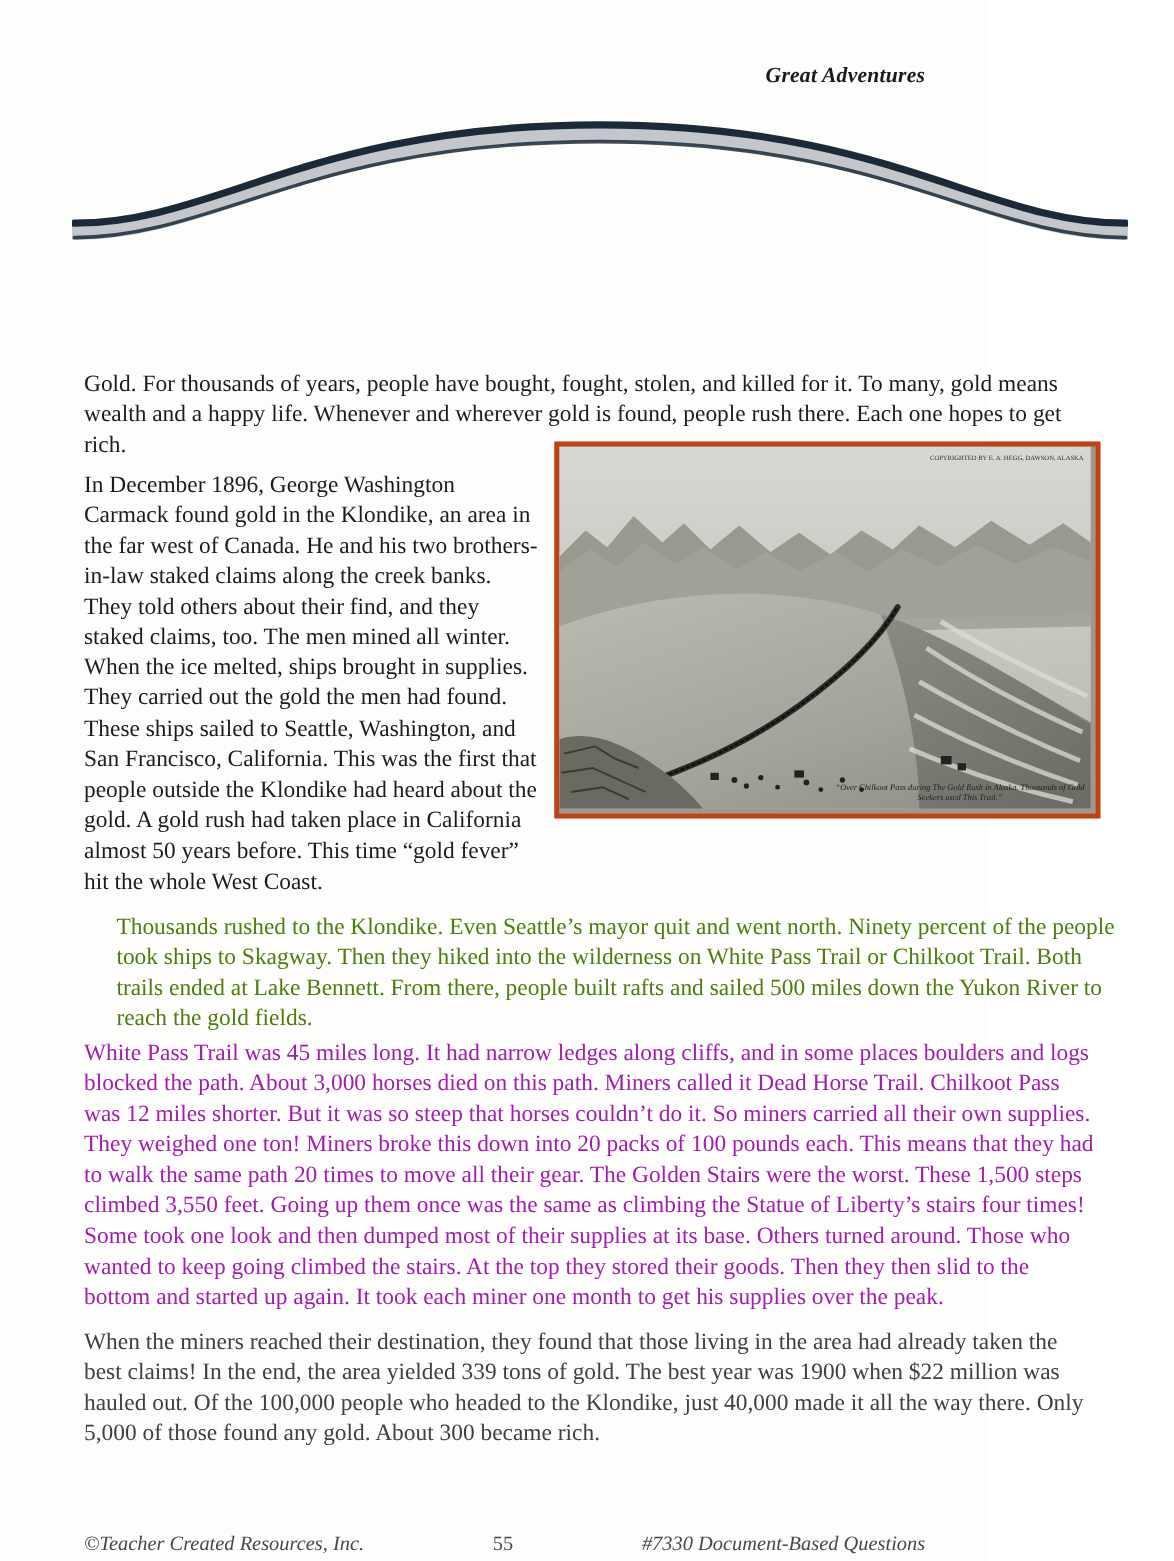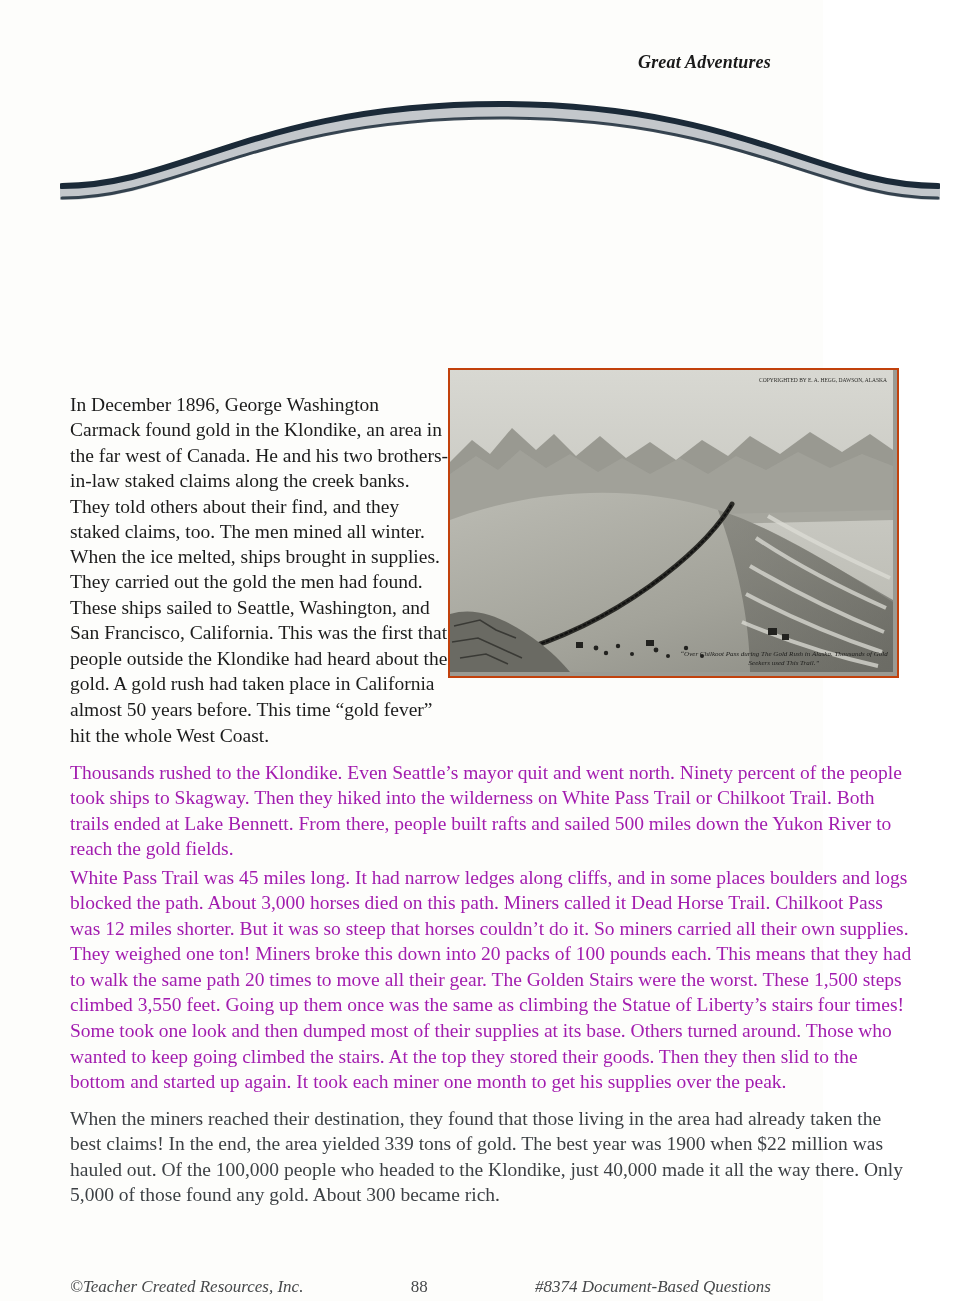--- a/index.html
+++ b/index.html
@@ -93,32 +93,32 @@
     width: 845px;
   }
   .p-full-3 {
     left: 70px;
     top: 1086px;
     width: 845px;
   }
 
   
   .fade1 { color: #1c1c1c; }
-  .fade2 { color: #a21caf; }
+  .fade2 { color: #4d7c0f; margin-left: 27px; }
   .fade3 { color: #a21caf; }
   .fade4 { color: #3d4145; }
 
   
   .photo {
     position: absolute;
-    left: 448px;
+    left: 462px;
     top: 368px;
     width: 447px;
     height: 306px;
-    border: 2px solid #c2410c;
+    border: 4px solid #c2410c;
     background: #9a9a93;
     overflow: hidden;
   }
   .photo svg { display:block; }
   .photo-caption {
     position: absolute;
     right: 8px;
     bottom: 8px;
     width: 210px;
     font-family: "Liberation Serif", serif;
@@ -171,20 +171,21 @@
 
   <div class="swoosh">
     <svg width="880" height="120" viewBox="0 0 880 120" xmlns="http://www.w3.org/2000/svg">
       <path d="M2,104 C120,104 200,22 440,22 C680,22 760,104 878,104" fill="none" stroke="#c3c7cb" stroke-width="16" stroke-linecap="round"></path>
       <path d="M2,98 C120,98 200,16 440,16 C680,16 760,98 878,98" fill="none" stroke="#1b2a38" stroke-width="6" stroke-linecap="round"></path>
       <path d="M2,110 C120,110 200,30 440,30 C680,30 760,110 878,110" fill="none" stroke="#1b2a38" stroke-width="3" stroke-linecap="round" opacity="0.85"></path>
     </svg>
   </div>
 
 
+  <p class="col p-intro fade1">Gold.  For thousands of years, people have bought, fought, stolen, and killed for it.  To many, gold means wealth and a happy life.  Whenever and wherever gold is found, people rush there.  Each one hopes to get rich.</p>
 
   <p class="col p-left-1 fade1">In December 1896, George Washington Carmack found gold in the Klondike, an area in the far west of Canada.  He and his two brothers-in-law staked claims along the creek banks.  They told others about their find, and they staked claims, too.  The men mined all winter.</p>
 
   <p class="col p-left-2 fade1">When the ice melted, ships brought in supplies.  They carried out the gold the men had found.  These ships sailed to Seattle, Washington, and San Francisco, California.  This was the first that people outside the Klondike had heard about the gold.  A gold rush had taken place in California almost 50 years before.  This time “gold fever” hit the whole West Coast.</p>
 
   <div class="photo">
     <svg width="443" height="302" viewBox="0 0 443 302" xmlns="http://www.w3.org/2000/svg">
       <defs>
         <linearGradient id="sky" x1="0" y1="0" x2="0" y2="1">
           <stop offset="0%" stop-color="#d8d8d2"></stop>
@@ -250,17 +251,17 @@
   </div>
 
   <p class="col p-full-1 fade2">Thousands rushed to the Klondike.  Even Seattle’s mayor quit and went north.  Ninety percent of the people took ships to Skagway.  Then they hiked into the wilderness on White Pass Trail or Chilkoot Trail.  Both trails ended at Lake Bennett.  From there, people built rafts and sailed 500 miles down the Yukon River to reach the gold fields.</p>
 
   <p class="col p-full-2 fade3">White Pass Trail was 45 miles long.  It had narrow ledges along cliffs, and in some places boulders and logs blocked the path.  About 3,000 horses died on this path.  Miners called it Dead Horse Trail.  Chilkoot Pass was 12 miles shorter.  But it was so steep that horses couldn’t do it.  So miners carried all their own supplies.  They weighed one ton!  Miners broke this down into 20 packs of 100 pounds each.  This means that they had to walk the same path 20 times to move all their gear.  The Golden Stairs were the worst.  These 1,500 steps climbed 3,550 feet.  Going up them once was the same as climbing the Statue of Liberty’s stairs four times!  Some took one look and then dumped most of their supplies at its base. Others turned around.  Those who wanted to keep going climbed the stairs.  At the top they stored their goods.  Then they then slid to the bottom and started up again.  It took each miner one month to get his supplies over the peak.</p>
 
   <p class="col p-full-3 fade4">When the miners reached their destination, they found that those living in the area had already taken the best claims!  In the end, the area yielded 339 tons of gold.  The best year was 1900 when $22 million was hauled out.  Of the 100,000 people who headed to the Klondike, just 40,000 made it all the way there.  Only 5,000 of those found any gold.  About 300 became rich.</p>
 
   <div class="footer">
     <span class="footer-left">©Teacher Created Resources, Inc.</span>
-    <span class="page-no">88</span>
-    <span class="footer-right">#8374 Document-Based Questions</span>
+    <span class="page-no">55</span>
+    <span class="footer-right">#7330 Document-Based Questions</span>
   </div>
 
 </div>
 
 </body></html>

